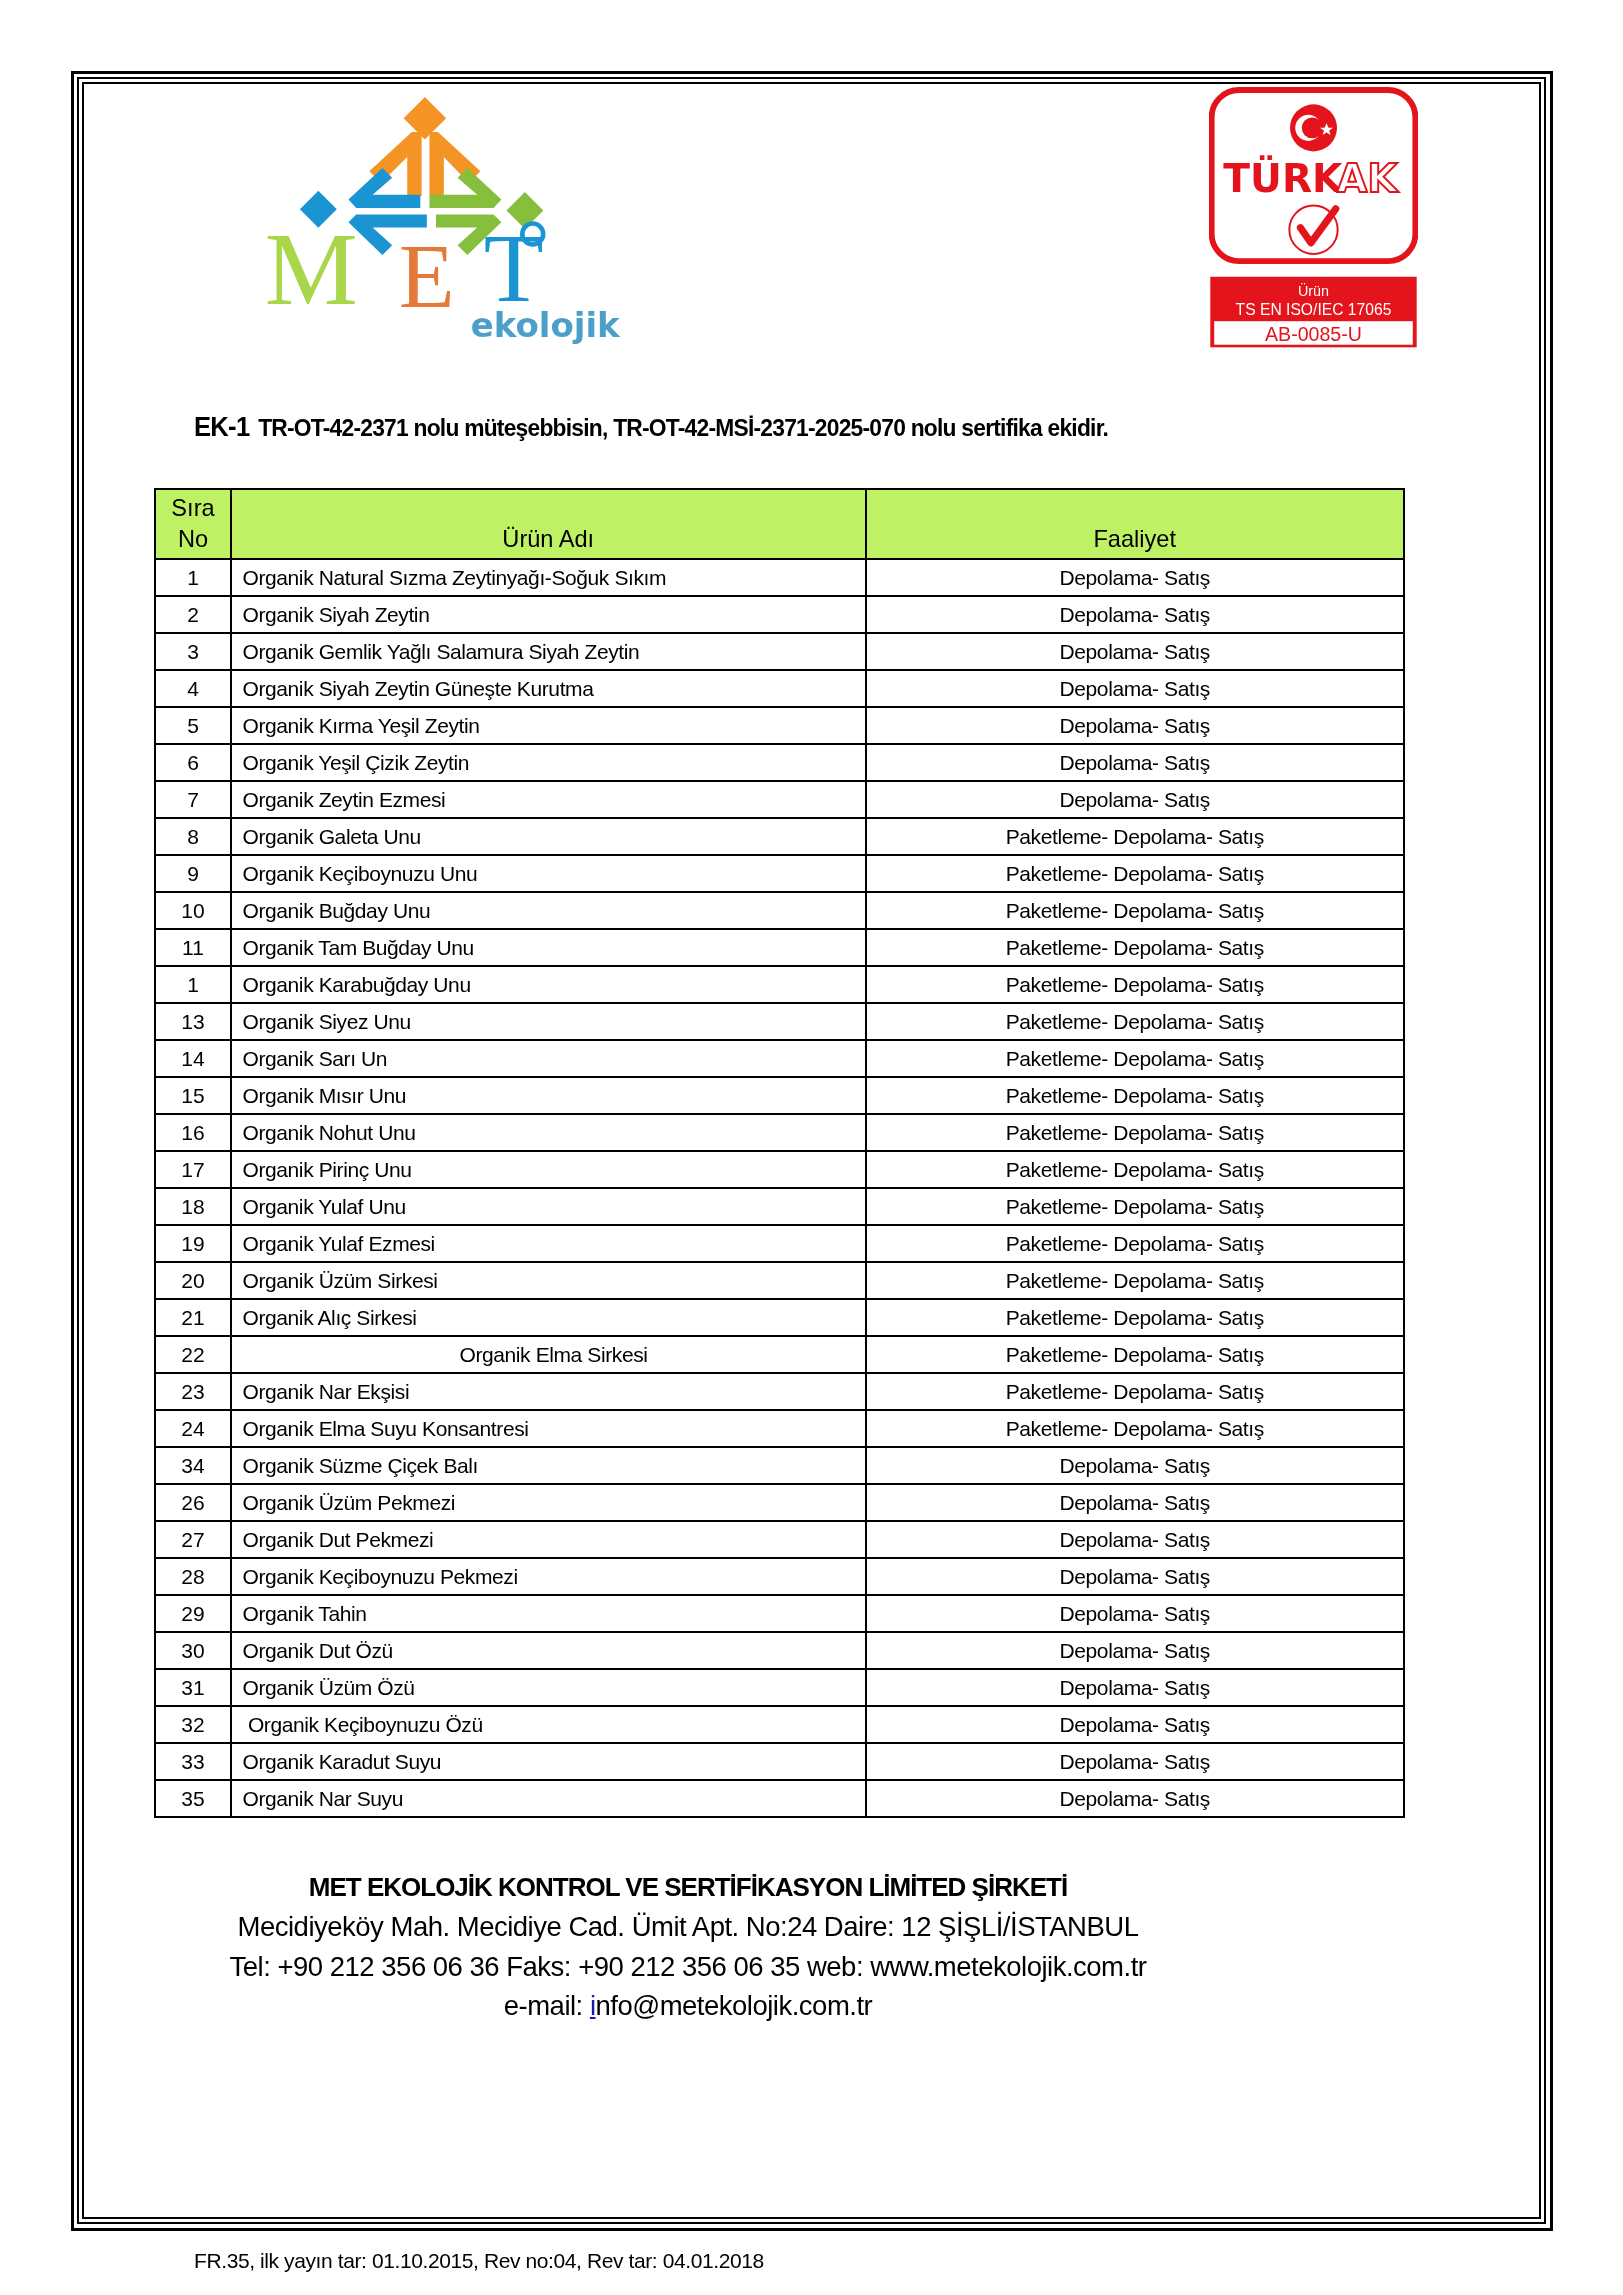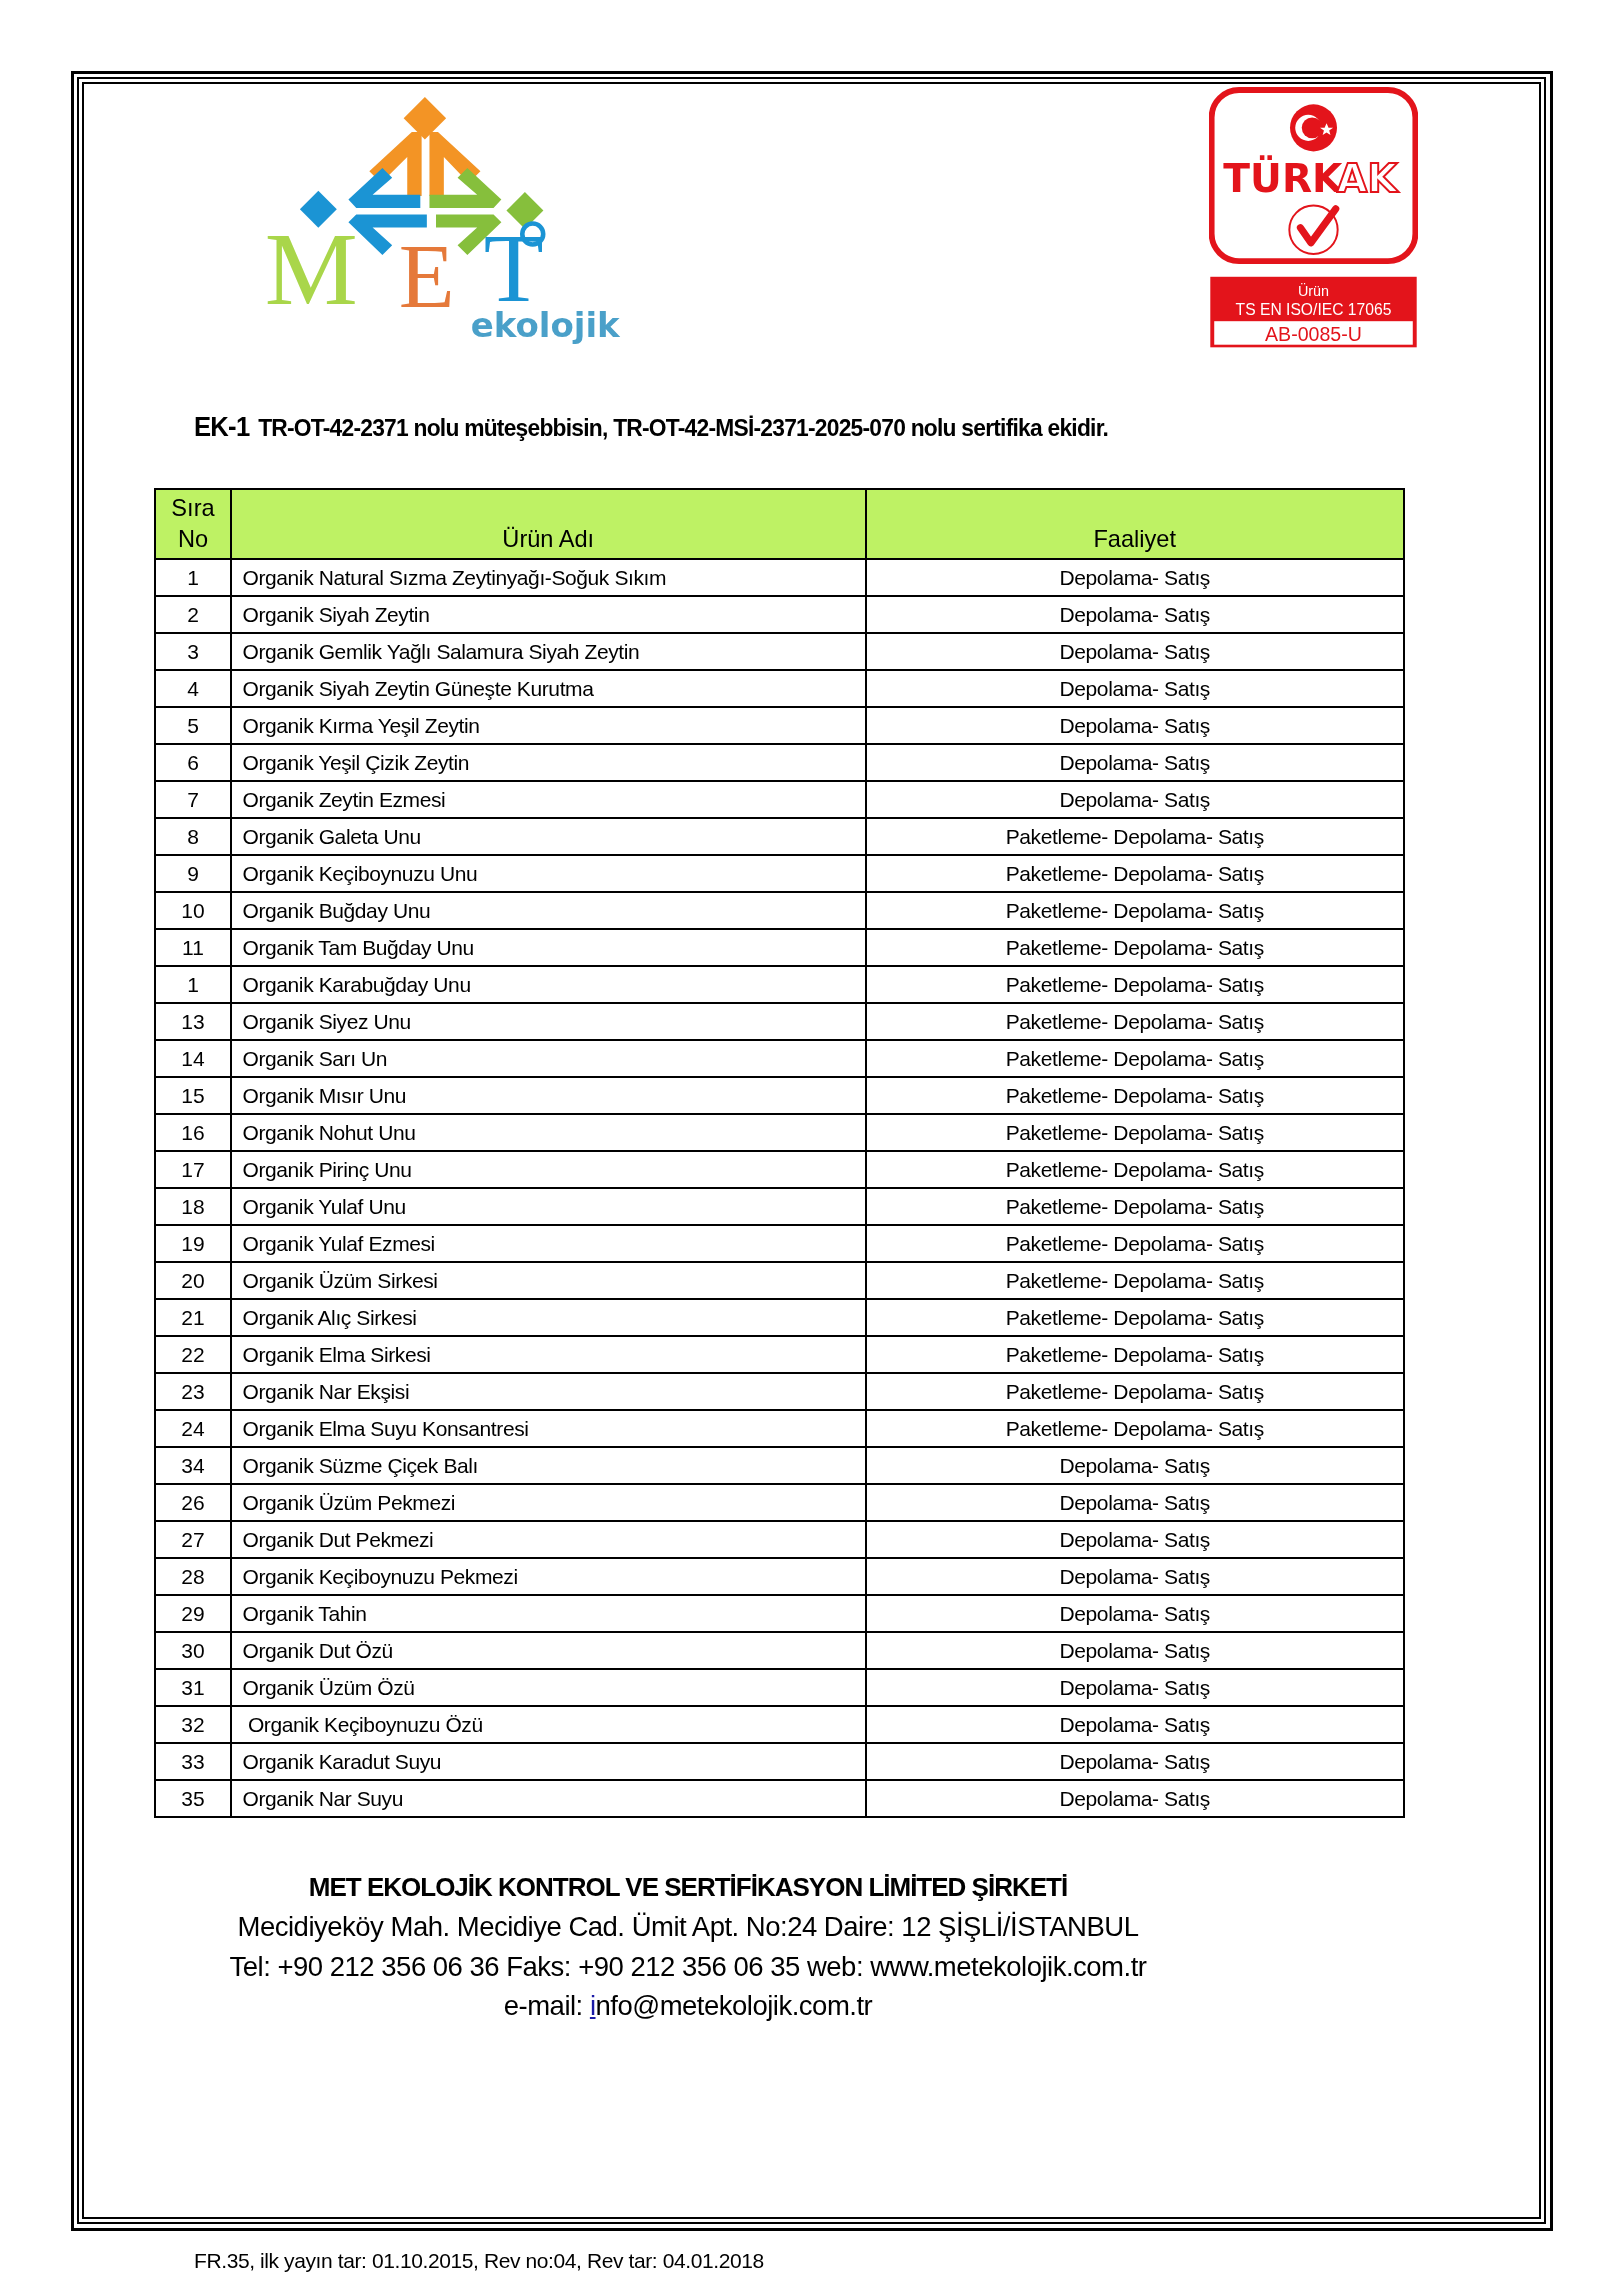--- a/index.html
+++ b/index.html
@@ -205,21 +205,21 @@
         <td class="col-name" style="white-space: pre;">Organik Üzüm Sirkesi</td>
         <td class="col-act">Paketleme- Depolama- Satış</td>
       </tr>
       <tr>
         <td class="col-no">21</td>
         <td class="col-name" style="white-space: pre;">Organik Alıç Sirkesi</td>
         <td class="col-act">Paketleme- Depolama- Satış</td>
       </tr>
       <tr>
         <td class="col-no">22</td>
-        <td class="col-name" style="white-space: pre;">Organik Elma Sirkesi</td>
+        <td class="col-name" style="white-space: pre; text-align: center;">Organik Elma Sirkesi</td>
         <td class="col-act">Paketleme- Depolama- Satış</td>
       </tr>
       <tr>
         <td class="col-no">23</td>
         <td class="col-name" style="white-space: pre;">Organik Nar Ekşisi</td>
         <td class="col-act">Paketleme- Depolama- Satış</td>
       </tr>
       <tr>
         <td class="col-no">24</td>
         <td class="col-name" style="white-space: pre;">Organik Elma Suyu Konsantresi</td>

